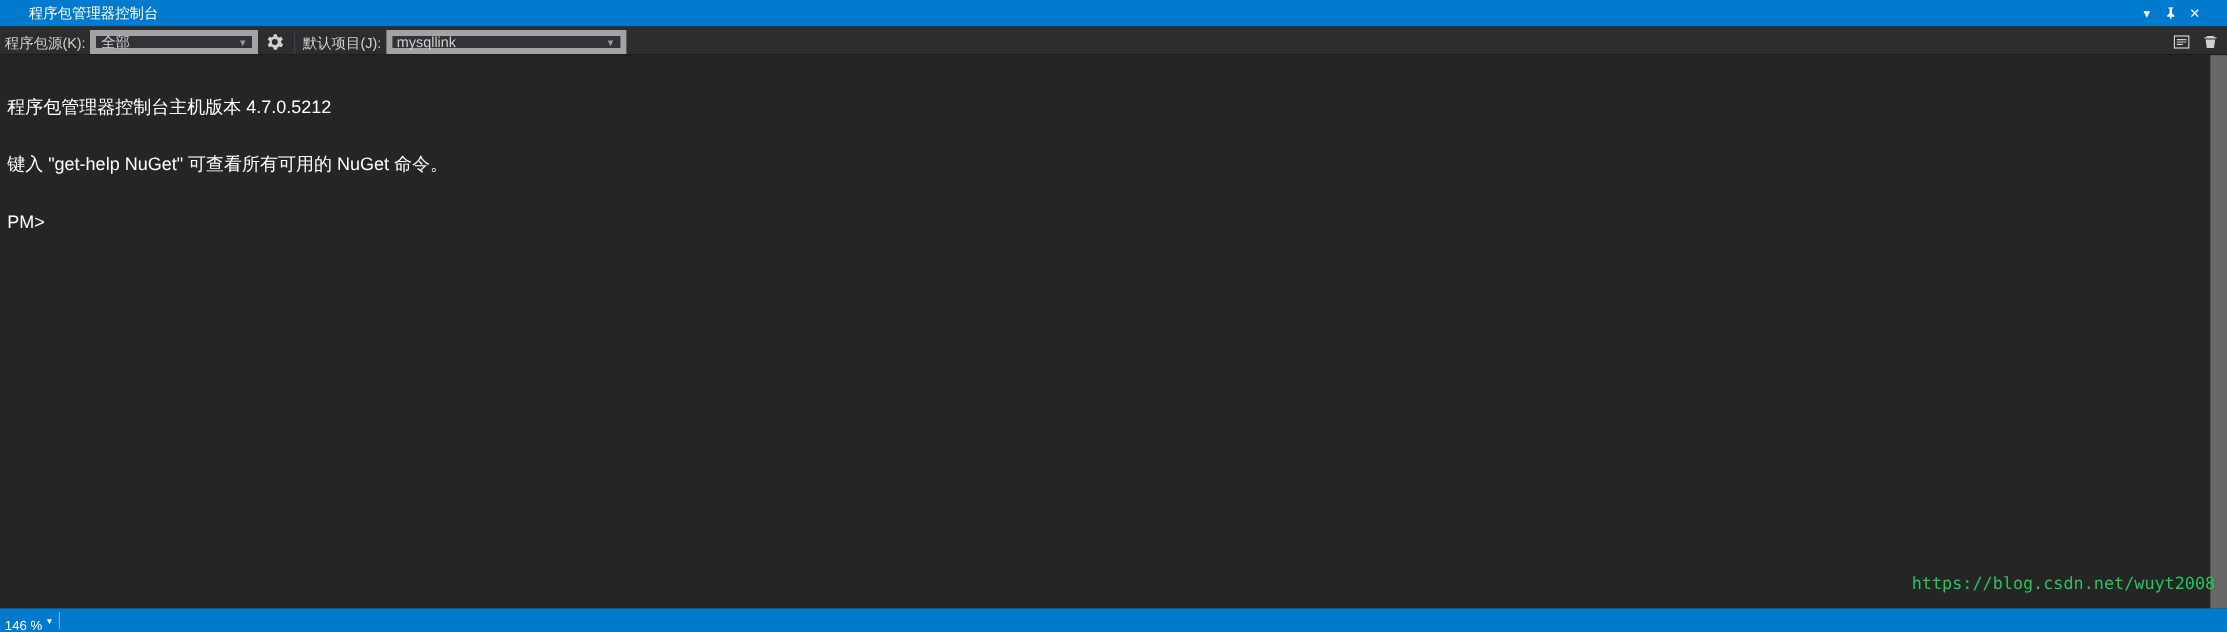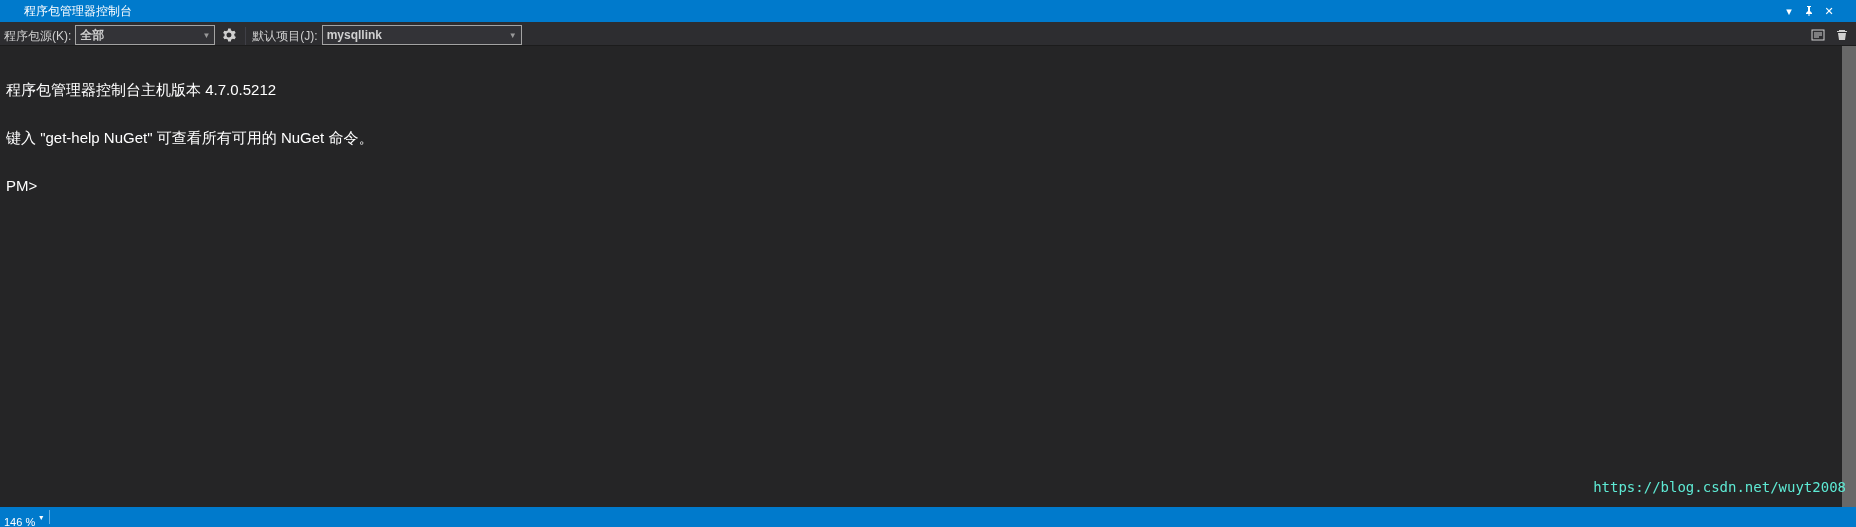--- a/index.html
+++ b/index.html
@@ -51,30 +51,29 @@
       padding: 0 4px;
       color: #d0d0d0;
       font-size: 12px;
       gap: 4px;
     }
     .toolbar-label {
       white-space: nowrap;
     }
     .dropdown {
       background: #333337;
-      border: 1px solid #a3a3a3;
+      border: 5px solid #a3a3a3;
       color: #d0d0d0;
       height: 20px;
       font-size: 12px;
       padding: 0 4px;
       display: flex;
       align-items: center;
       justify-content: space-between;
       cursor: pointer;
-      font-weight: bold;
     }
     .dropdown-source {
       width: 140px;
     }
     .dropdown-project {
       width: 200px;
     }
     .dropdown-arrow {
       font-size: 8px;
       color: #999;
@@ -150,21 +149,21 @@
     .status-separator {
       width: 1px;
       height: 14px;
       background: rgba(255,255,255,0.4);
       margin: 0 6px;
     }
     .watermark {
       position: absolute;
       bottom: 32px;
       right: 10px;
-      color: #5eead4;
+      color: #22c55e;
       font-size: 14px;
       font-family: Consolas, monospace;
     }
     .scrollbar-track {
       position: absolute;
       right: 0;
       top: 46px;
       bottom: 20px;
       width: 14px;
       background: #3e3e42;

